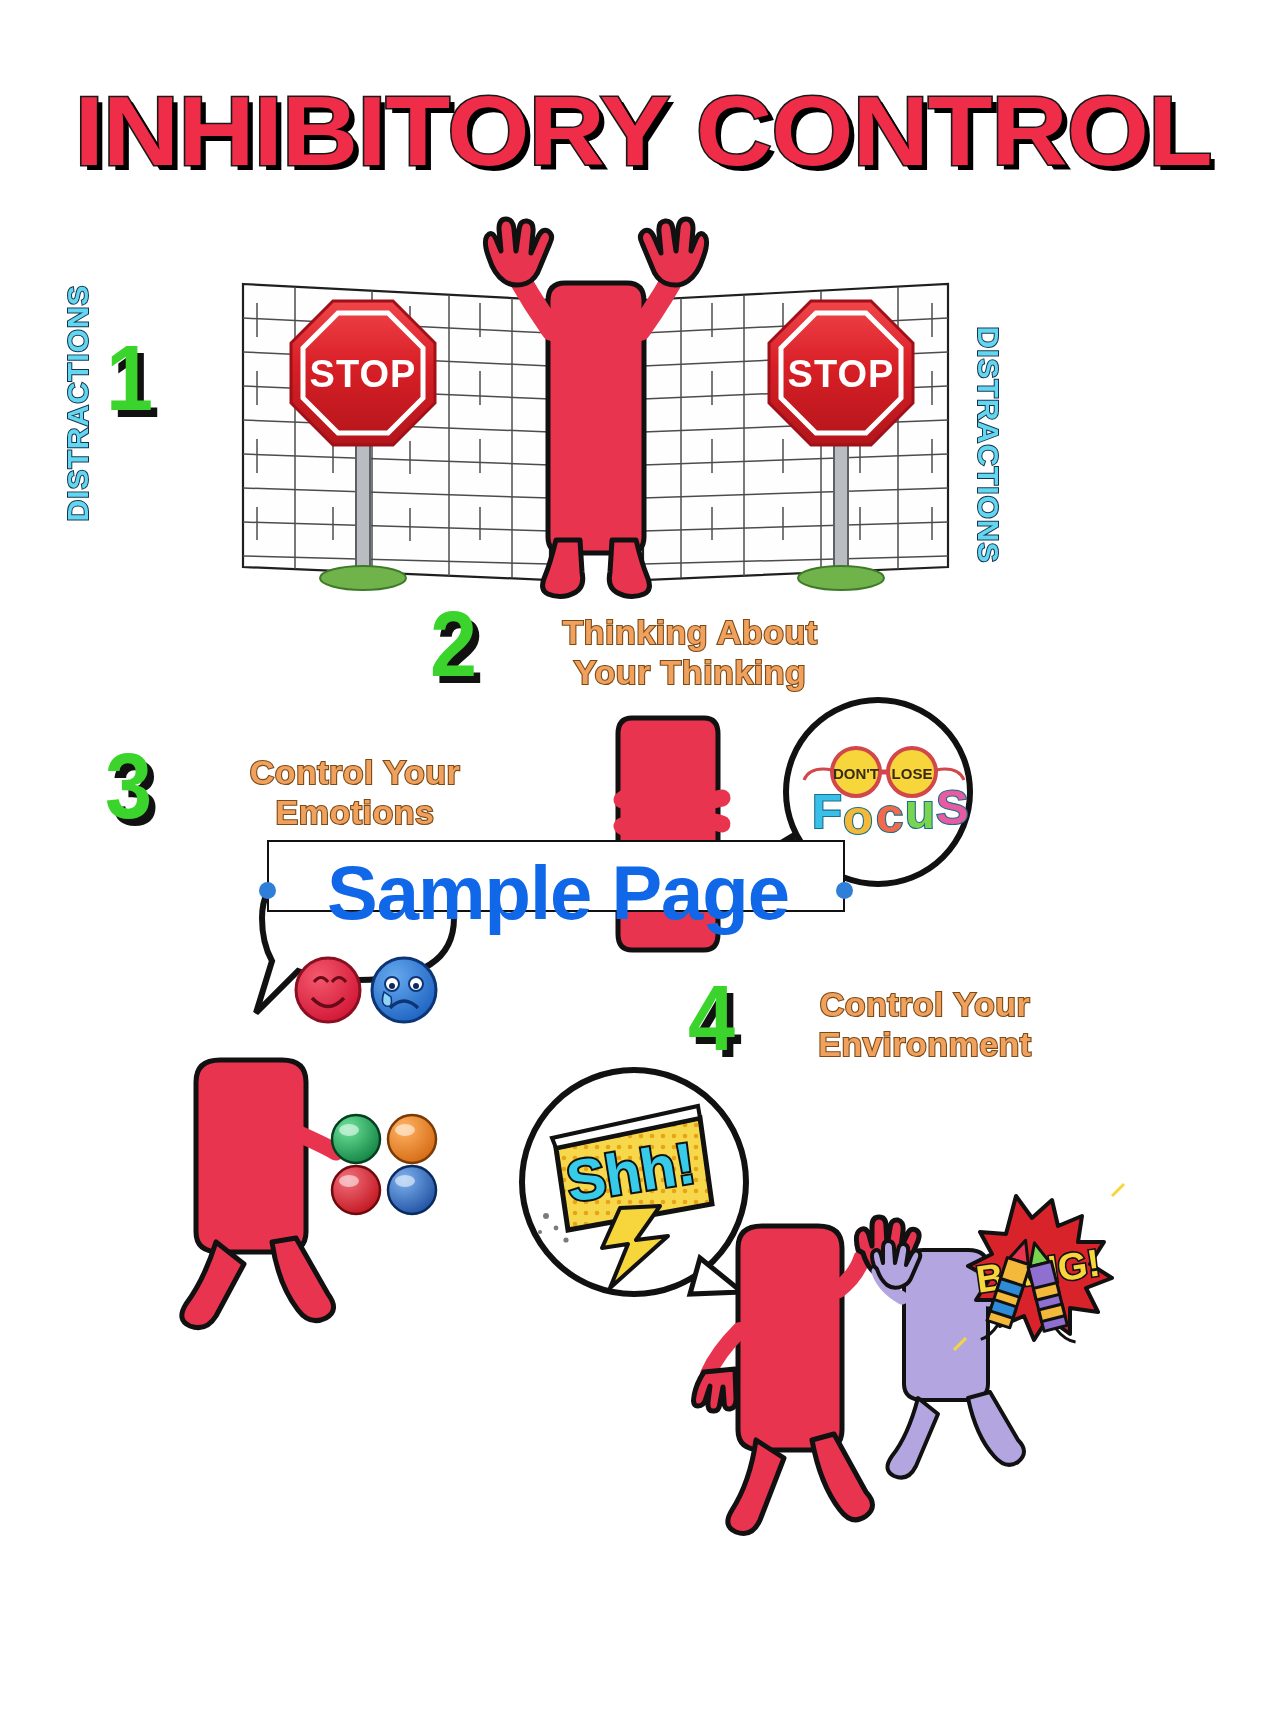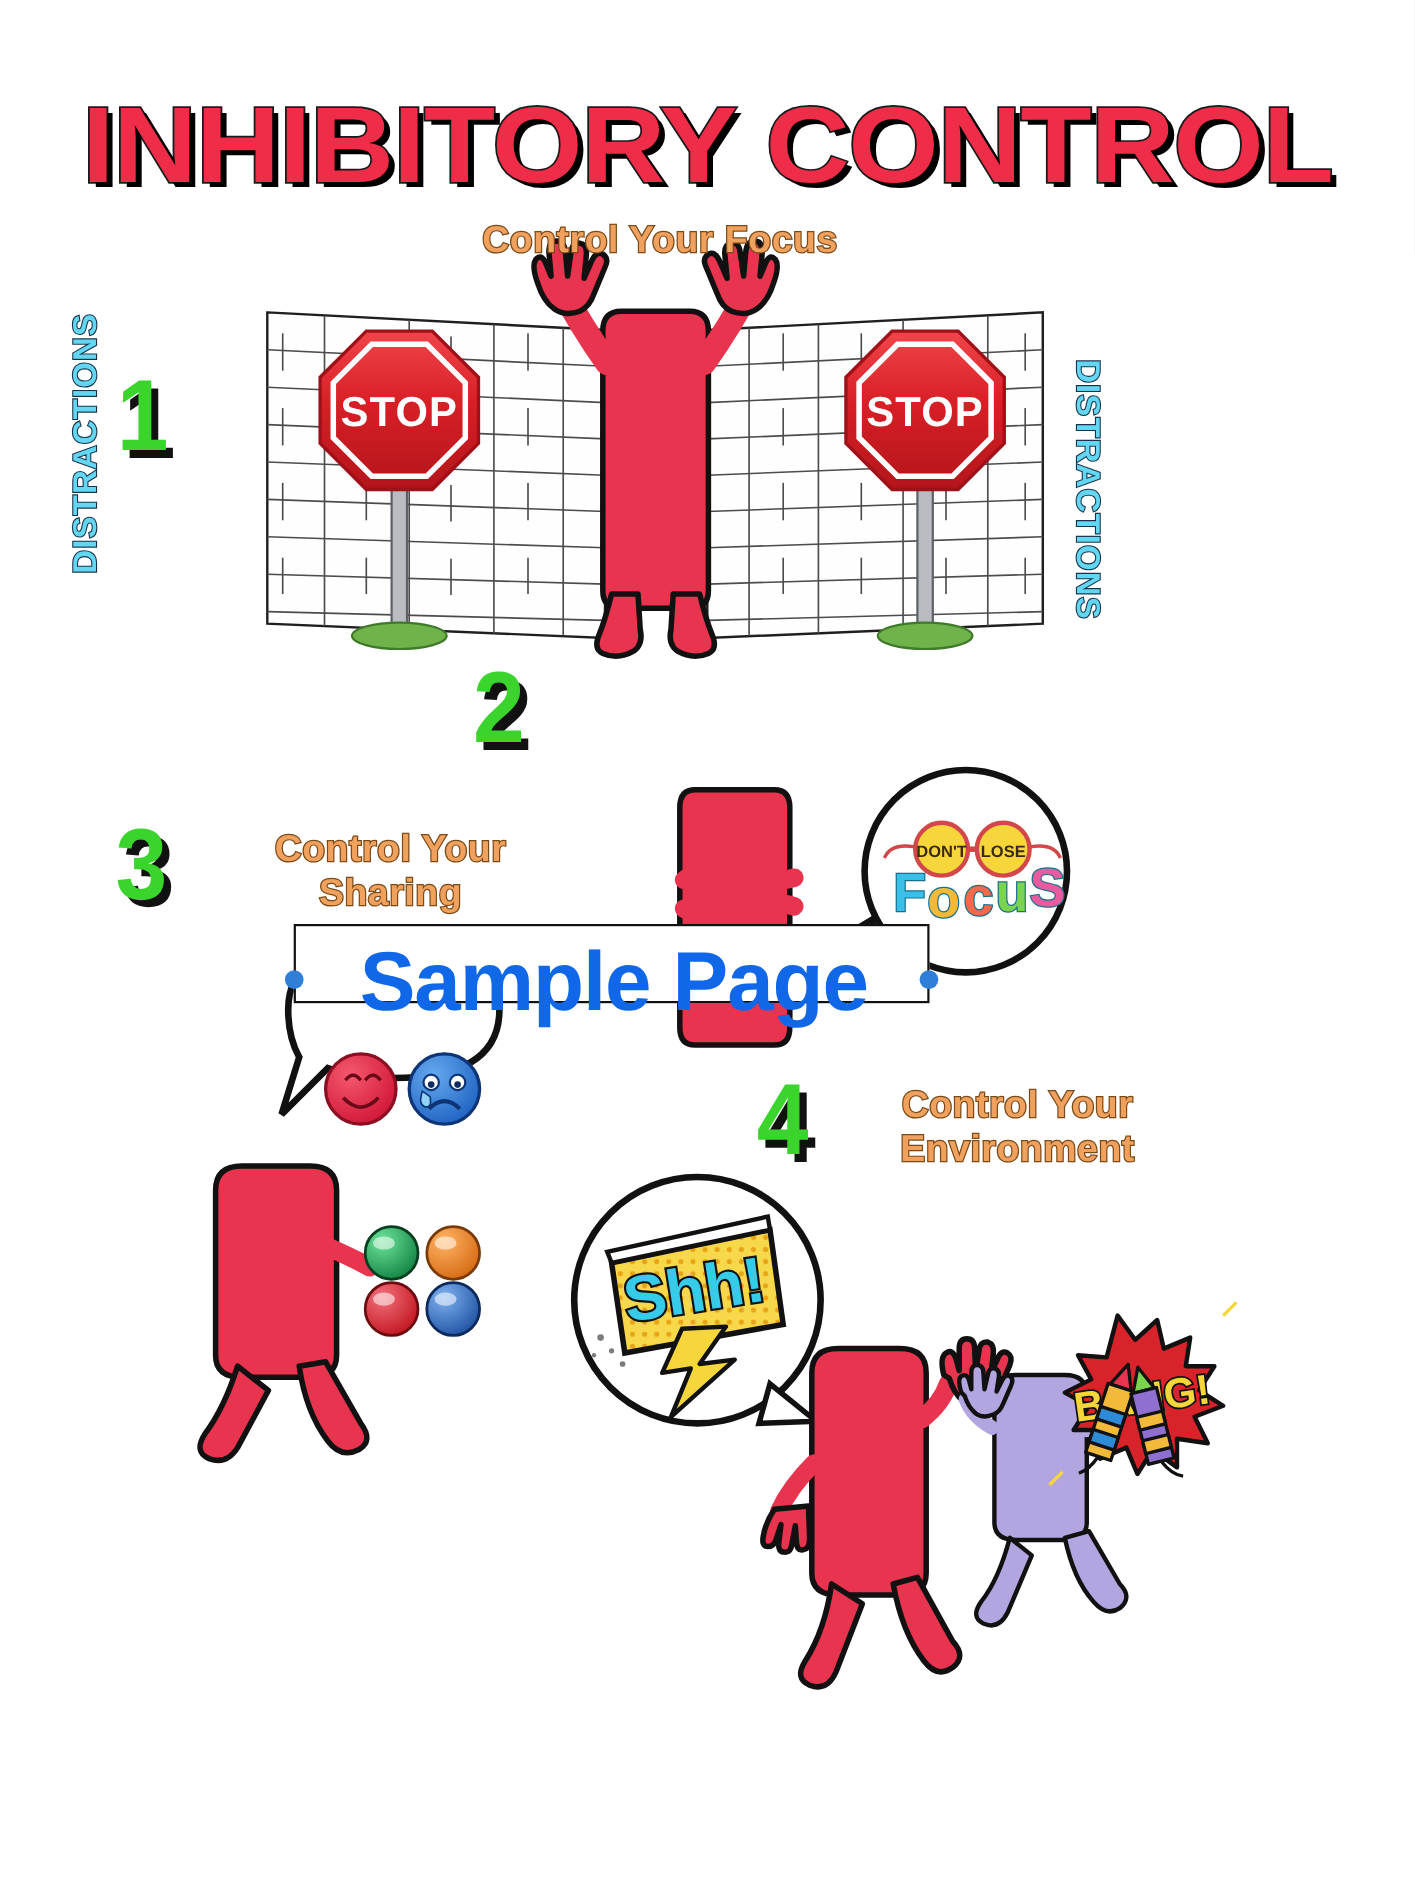--- a/index.html
+++ b/index.html
@@ -411,26 +411,29 @@
     </g>
   </svg>
 
   <div id="title" class="txt">INHIBITORY CONTROL</div>
 
   <div class="step-num" style="left:104px; top:332px;">1</div>
   <div class="step-num" style="left:428px; top:598px;">2</div>
   <div class="step-num" style="left:103px; top:740px;">3</div>
   <div class="step-num" style="left:686px; top:972px;">4</div>
 
-  <div class="orange-head" style="left:330px; top:198px; width:540px;">Control Your Focus</div>
-
+
+  <div class="orange-head" style="left:460px; top:612px; width:460px;">
+    <span>Thinking About</span><br>
+    <span>Your Thinking</span>
+  </div>
 
   <div class="orange-head" style="left:190px; top:752px; width:330px;">
     <span>Control Your</span><br>
-    <span>Sharing</span>
+    <span>Emotions</span>
   </div>
 
   <div class="orange-head" style="left:760px; top:984px; width:330px;">
     <span>Control Your</span><br>
     <span>Environment</span>
   </div>
 
   <div id="distract-left" class="distract">DISTRACTIONS</div>
   <div id="distract-right" class="distract">DISTRACTIONS</div>
 

